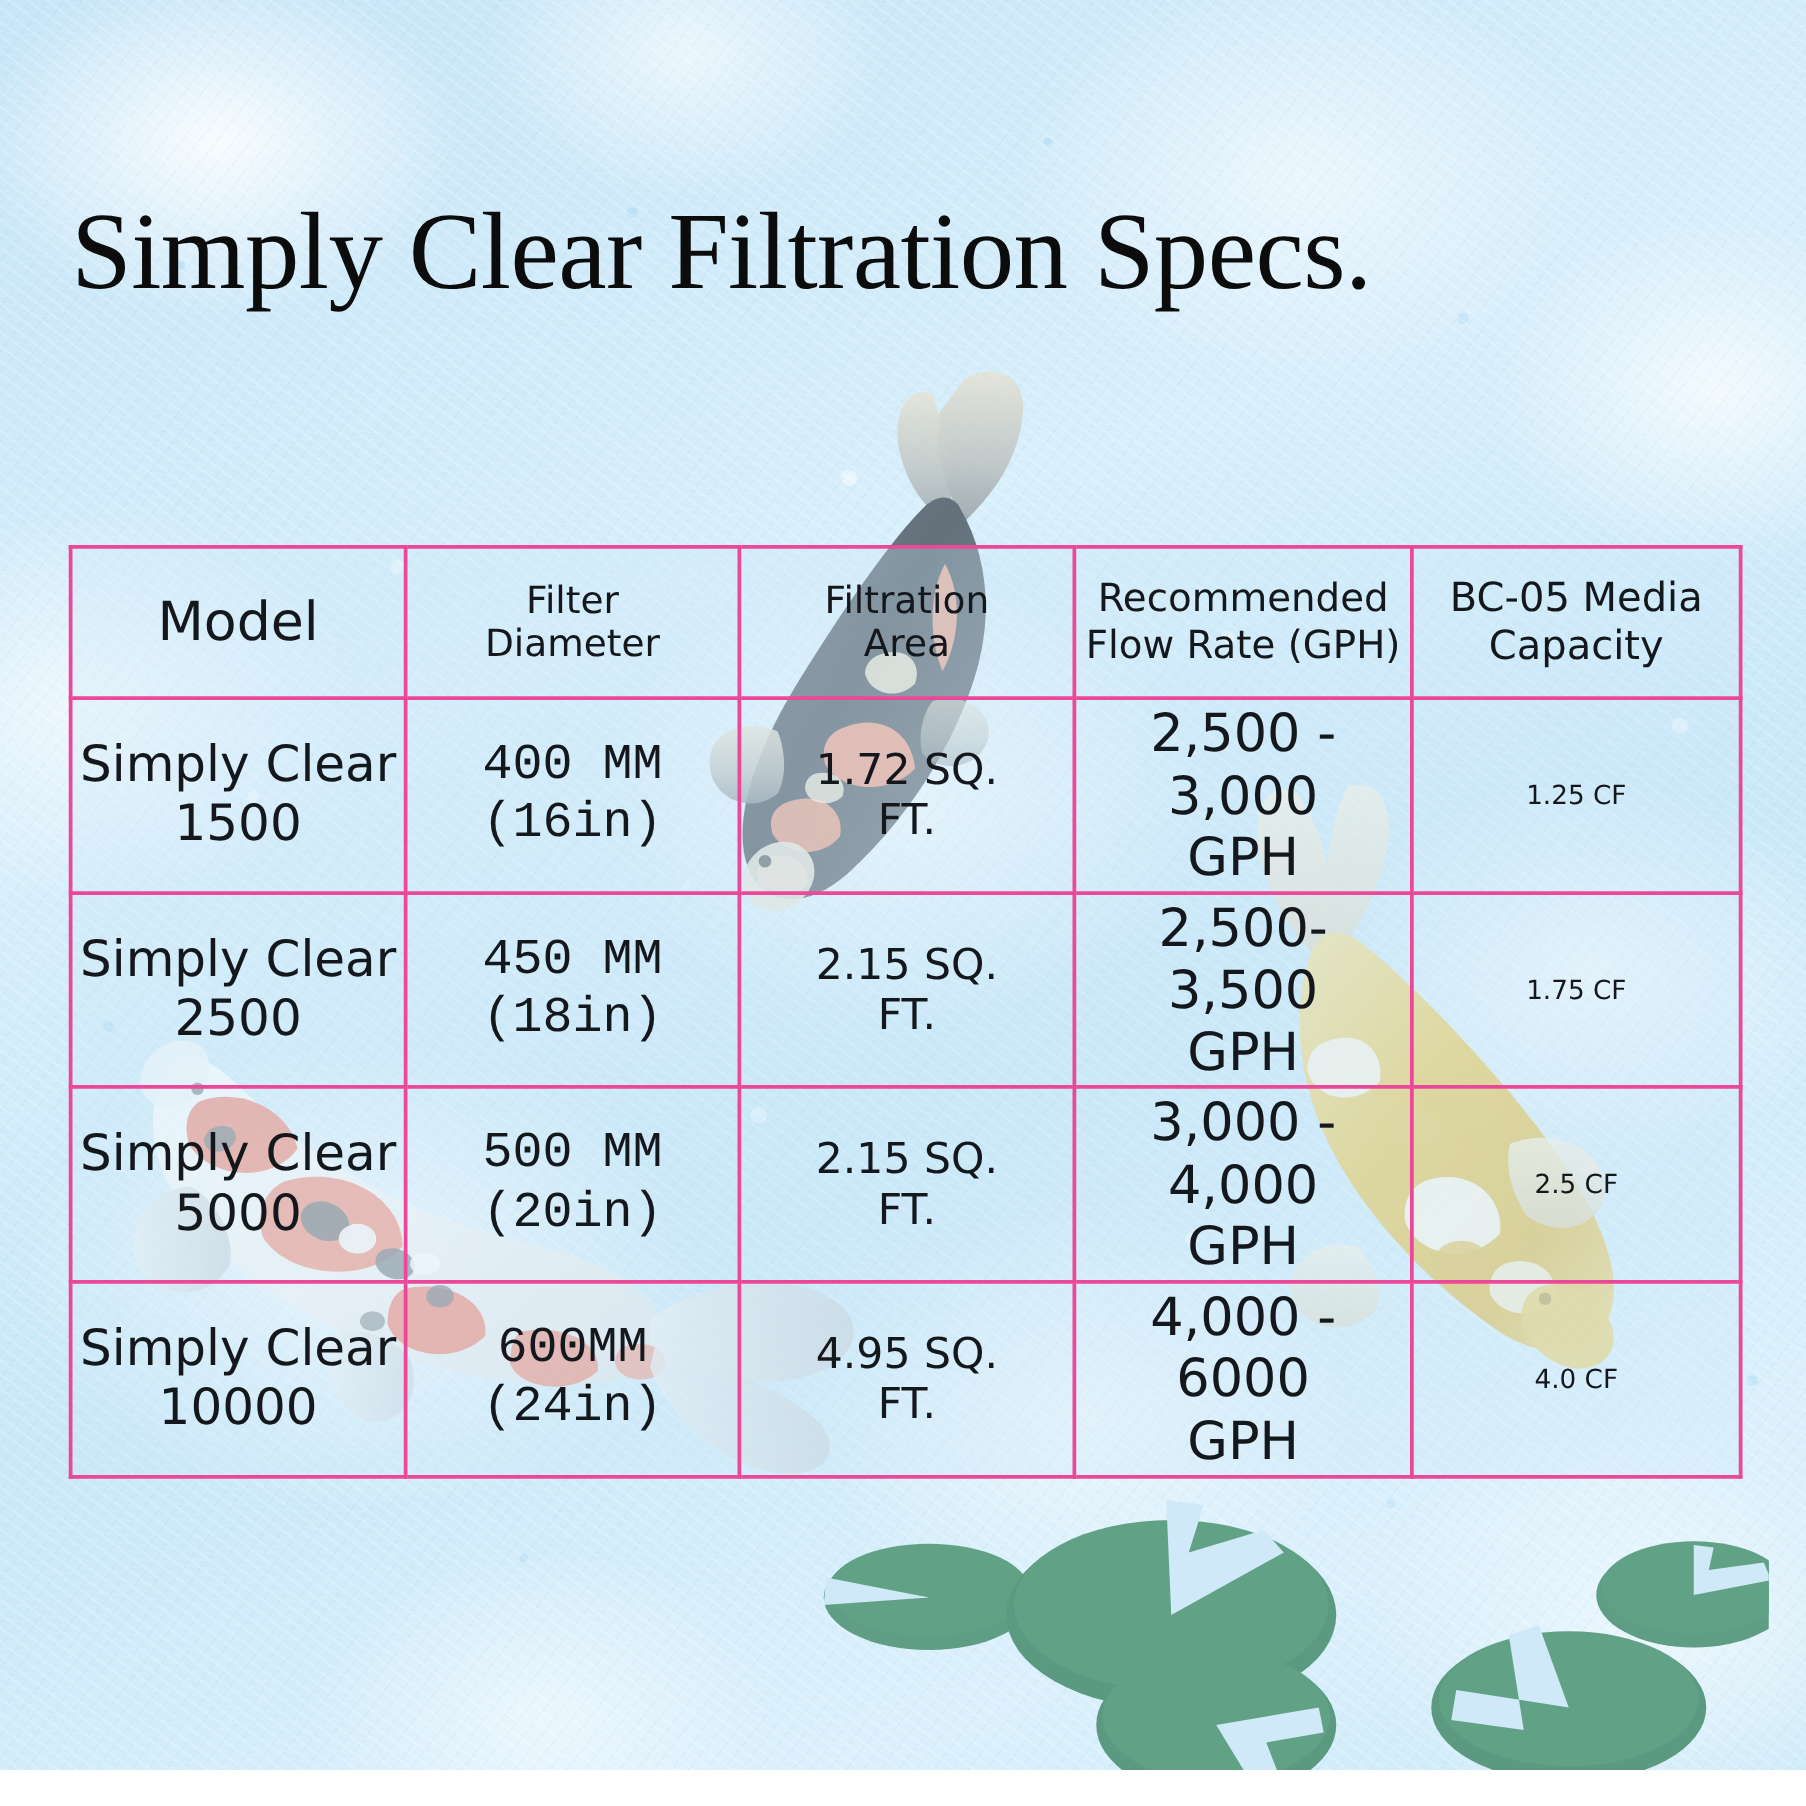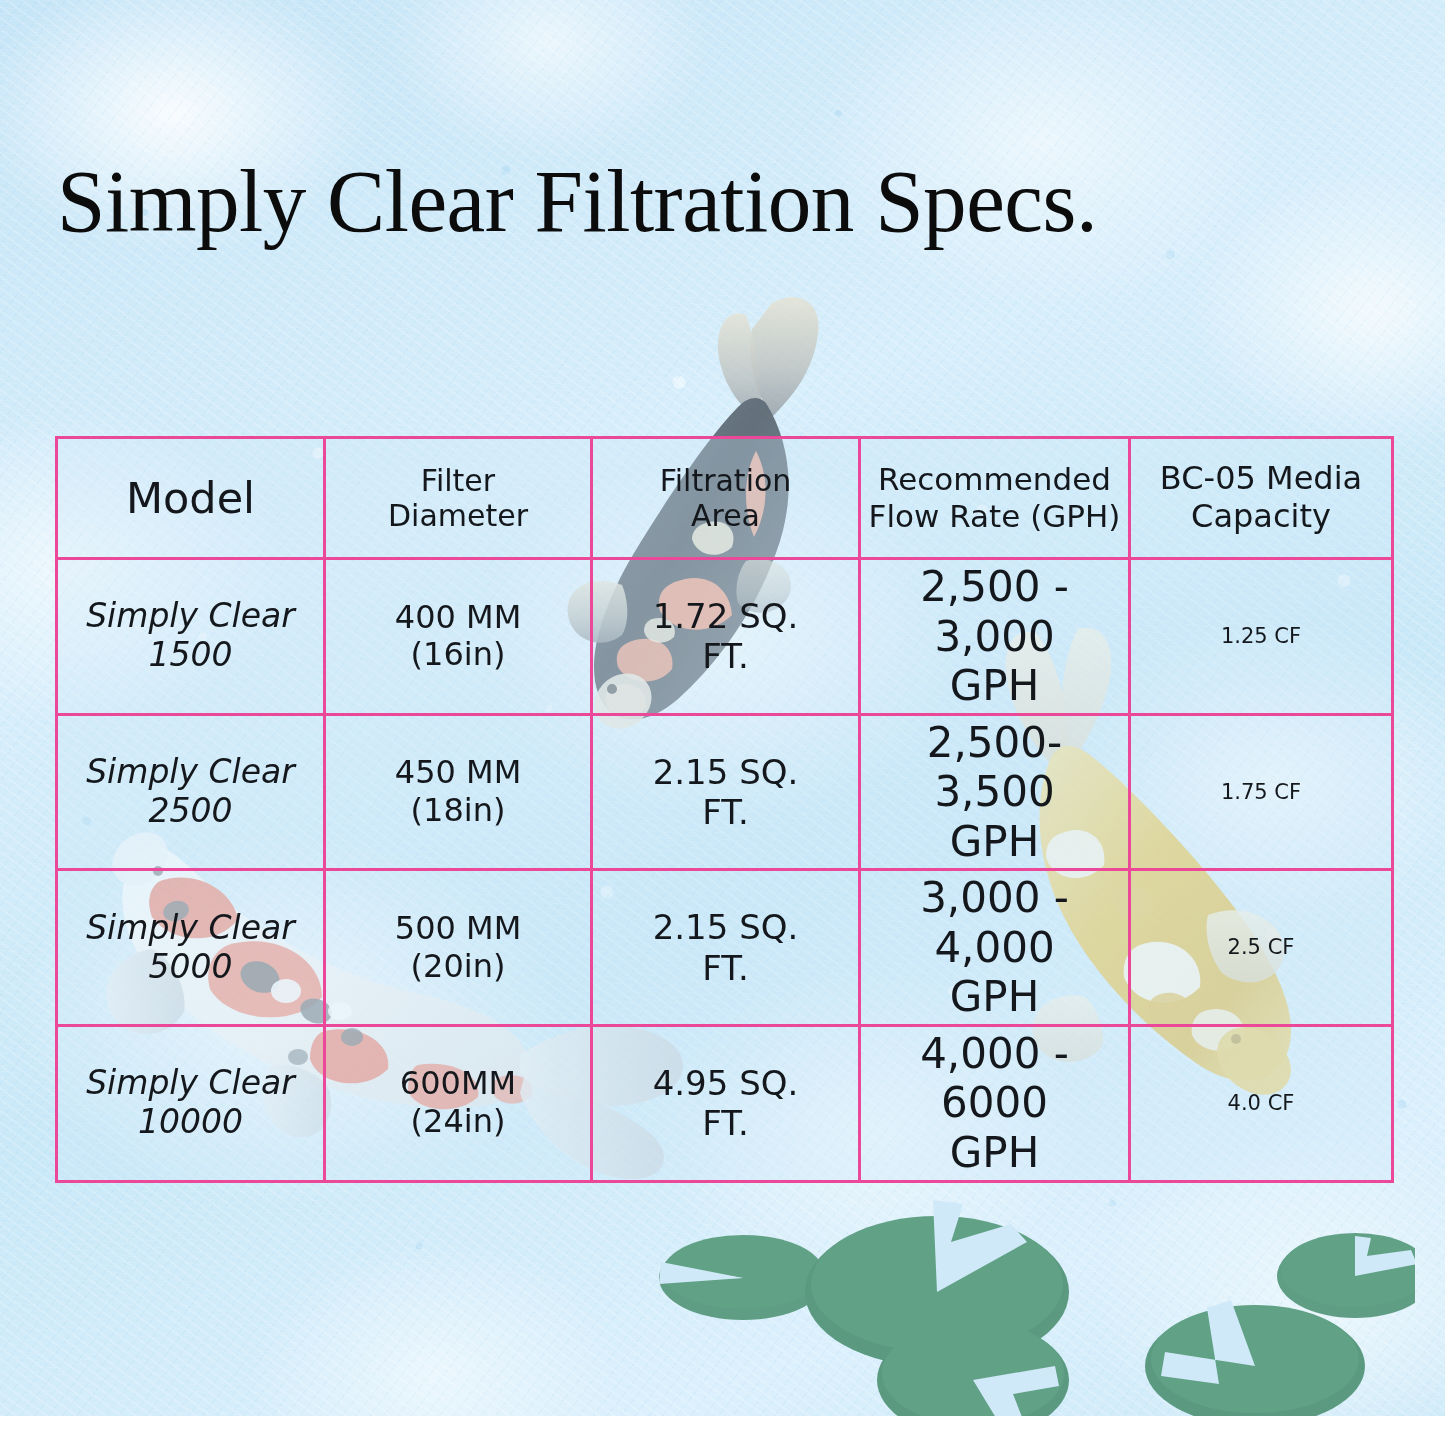--- a/index.html
+++ b/index.html
@@ -139,22 +139,22 @@
   col.c5 { width: 263px; }
 
   #spec-table thead tr { height: 121px; }
   #spec-table tbody tr { height: 120px; }
 
   .h-model   { font-size: 43px; }
   .h-big     { font-size: 30px; }
   .h-small   { font-size: 31px; }
   .h-media   { font-size: 32px; }
 
-  .cell-model { font-size: 33px; font-style: italic; }
-  .cell-diam  { font-size: 32px; }
+  .cell-model { font-size: 40px; }
+  .cell-diam  { font-size: 40px; font-family: Liberation Mono, monospace; }
   .cell-area  { font-size: 34px; }
   .cell-flow  { font-size: 42px; }
   .cell-cap   { font-size: 21px; }
 </style>
 </head>
 <body>
 
 <div id="canvas">
 
   <div class="bg-wash"></div>

